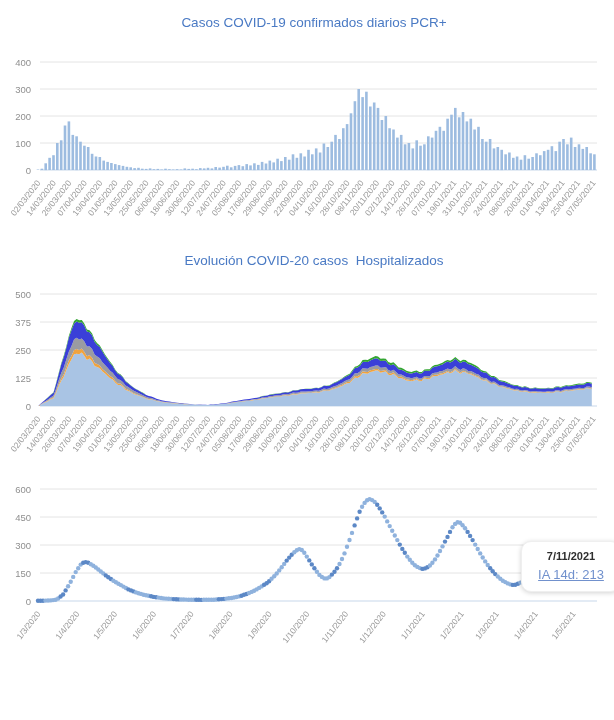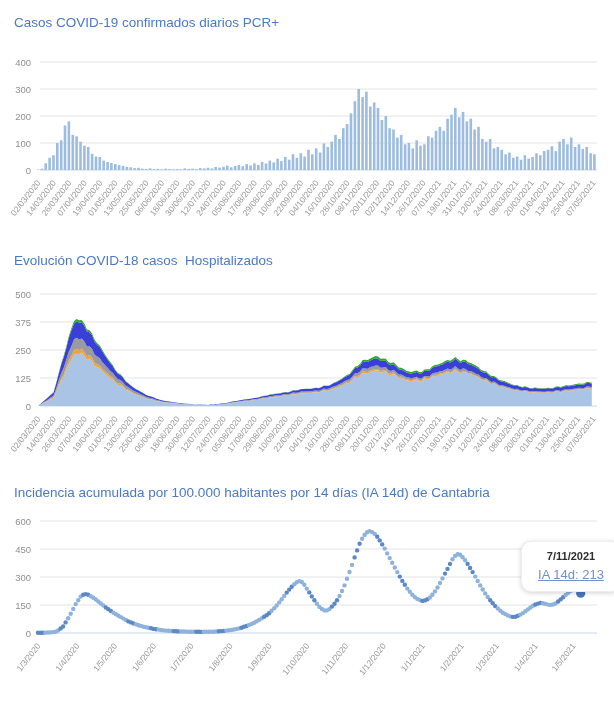--- a/index.html
+++ b/index.html
@@ -1,21 +1,21 @@
 <!DOCTYPE html>
 <html><head>
 <meta charset="utf-8">
 <style>
   html,body{margin:0;padding:0;background:#ffffff;}
   body{width:614px;height:720px;overflow:hidden;font-family:"Liberation Sans",sans-serif;}
   .chart-section{position:relative;}
   .chart-title{
     margin:0;padding:14px 0 0 14px;
     font-size:13.5px;line-height:18px;font-weight:400;
-    color:#4a7ac4;white-space:pre;
+    color:#4a7ac4;white-space:pre;text-align:center;
   }
   .chart-title.pad20{padding-top:20px;}
   .chart-svg{display:block;}
   .gc-tooltip{
     position:absolute;left:521px;top:71px;width:86px;
     background:#ffffff;border:1px solid #efefef;border-radius:10px;
     box-shadow:0 1px 5px rgba(0,0,0,0.18);
     padding:8px 6px 9px 6px;text-align:center;z-index:5;
   }
   .gc-tooltip .tt-date{font-size:11px;font-weight:bold;color:#2e2e2e;margin-bottom:5px;}
@@ -224,21 +224,21 @@
         <rect x="577.7" y="112.3" width="2.6" height="25.7" fill="#9dbce0"></rect>
         <rect x="581.5" y="116.9" width="2.6" height="21.1" fill="#9dbce0"></rect>
         <rect x="585.4" y="115.0" width="2.6" height="23.0" fill="#9dbce0"></rect>
         <rect x="589.3" y="121.3" width="2.6" height="16.7" fill="#9dbce0"></rect>
         <rect x="593.1" y="122.3" width="2.6" height="15.7" fill="#9dbce0"></rect>
       </g>
     </svg>
 </section>
 
 <section class="chart-section">
-  <h2 class="chart-title pad20">Evolución COVID-18 casos  Hospitalizados</h2>
+  <h2 class="chart-title pad20">Evolución COVID-20 casos  Hospitalizados</h2>
   <svg class="chart-svg" width="614" height="200">
       <g>
         <line x1="40" y1="136" x2="597" y2="136" stroke="#c7d7ea" stroke-width="1"></line>
         <line x1="40" y1="108" x2="597" y2="108" stroke="#e4e4e4" stroke-width="1"></line>
         <line x1="40" y1="80" x2="597" y2="80" stroke="#e4e4e4" stroke-width="1"></line>
         <line x1="40" y1="52" x2="597" y2="52" stroke="#e4e4e4" stroke-width="1"></line>
         <line x1="40" y1="24" x2="597" y2="24" stroke="#e4e4e4" stroke-width="1"></line>
       </g>
       <g>
         <text x="31" y="139.5" text-anchor="end" font-size="9.5" fill="#8f8f8f">0</text>
@@ -288,21 +288,20 @@
       </g>
       <path d="M38.0,136.0L38.0,136.0L40.6,134.7L43.2,133.3L45.7,132.2L48.3,130.9L50.9,129.2L53.5,128.2L56.0,123.2L58.6,116.5L61.2,110.7L63.8,106.7L66.3,100.3L68.9,94.1L71.5,89.6L74.1,84.2L76.6,83.7L79.2,84.3L81.8,82.5L84.4,86.0L86.9,90.0L89.5,88.6L92.1,91.2L94.7,96.2L97.2,96.9L99.8,98.2L102.4,101.5L105.0,103.5L107.6,106.1L110.1,108.2L112.7,109.4L115.3,112.7L117.9,115.0L120.4,115.1L123.0,117.1L125.6,120.0L128.2,120.8L130.7,122.1L133.3,123.7L135.9,124.7L138.5,125.6L141.0,126.6L143.6,127.4L146.2,128.7L148.8,129.4L151.3,129.6L153.9,130.3L156.5,131.2L159.1,131.6L161.6,132.0L164.2,132.5L166.8,132.8L169.4,132.9L172.0,133.2L174.5,133.5L177.1,133.8L179.7,134.0L182.3,134.0L184.8,134.2L187.4,134.4L190.0,134.5L192.6,134.6L195.1,134.8L197.7,134.8L200.3,134.9L202.9,135.0L205.4,135.0L208.0,135.1L210.6,134.9L213.2,134.7L215.7,134.5L218.3,134.4L220.9,134.1L223.5,133.9L226.1,133.7L228.6,133.4L231.2,132.9L233.8,132.7L236.4,132.3L238.9,132.0L241.5,131.7L244.1,131.3L246.7,131.1L249.2,131.0L251.8,130.4L254.4,130.0L257.0,130.0L259.5,129.4L262.1,128.5L264.7,128.5L267.3,128.1L269.8,127.4L272.4,127.2L275.0,126.9L277.6,126.7L280.1,126.7L282.7,126.0L285.3,125.6L287.9,126.0L290.5,125.2L293.0,124.2L295.6,124.5L298.2,124.2L300.8,123.2L303.3,123.2L305.9,123.2L308.5,123.0L311.1,123.1L313.6,122.4L316.2,122.2L318.8,122.7L321.4,121.7L323.9,120.5L326.5,121.1L329.1,120.8L331.7,119.4L334.2,118.7L336.8,118.0L339.4,116.7L342.0,115.9L344.5,114.3L347.1,113.3L349.7,112.9L352.3,110.3L354.9,107.4L357.4,107.9L360.0,106.4L362.6,103.1L365.2,103.5L367.7,103.7L370.3,102.1L372.9,101.6L375.5,100.6L378.0,100.6L380.6,102.7L383.2,102.1L385.8,101.6L388.3,104.7L390.9,105.2L393.5,103.8L396.1,106.1L398.6,108.2L401.2,108.0L403.8,109.1L406.4,110.4L408.9,110.8L411.5,111.3L414.1,110.4L416.7,109.6L419.3,111.3L421.8,110.9L424.4,108.5L427.0,109.0L429.6,109.2L432.1,106.7L434.7,105.9L437.3,105.9L439.9,104.8L442.4,104.5L445.0,103.2L447.6,102.0L450.2,103.3L452.7,102.2L455.3,99.8L457.9,102.1L460.5,103.7L463.0,101.7L465.6,102.3L468.2,104.1L470.8,104.2L473.4,105.4L475.9,106.4L478.5,107.4L481.1,109.8L483.7,110.6L486.2,110.3L488.8,112.7L491.4,114.3L494.0,113.6L496.5,114.9L499.1,116.9L501.7,117.1L504.3,117.5L506.8,118.4L509.4,119.0L512.0,120.1L514.6,120.5L517.1,120.3L519.7,121.5L522.3,122.1L524.9,121.3L527.4,121.9L530.0,123.0L532.6,122.5L535.2,122.4L537.8,122.9L540.3,122.8L542.9,123.0L545.5,123.0L548.1,122.5L550.6,122.9L553.2,122.9L555.8,121.6L558.4,121.8L560.9,122.4L563.5,121.4L566.1,120.8L568.7,121.2L571.2,120.7L573.8,120.3L576.4,120.0L579.0,119.4L581.5,119.7L584.1,119.6L586.7,118.1L589.3,118.4L591.8,119.1L591.8,136.0L589.3,136.0L586.7,136.0L584.1,136.0L581.5,136.0L579.0,136.0L576.4,136.0L573.8,136.0L571.2,136.0L568.7,136.0L566.1,136.0L563.5,136.0L560.9,136.0L558.4,136.0L555.8,136.0L553.2,136.0L550.6,136.0L548.1,136.0L545.5,136.0L542.9,136.0L540.3,136.0L537.8,136.0L535.2,136.0L532.6,136.0L530.0,136.0L527.4,136.0L524.9,136.0L522.3,136.0L519.7,136.0L517.1,136.0L514.6,136.0L512.0,136.0L509.4,136.0L506.8,136.0L504.3,136.0L501.7,136.0L499.1,136.0L496.5,136.0L494.0,136.0L491.4,136.0L488.8,136.0L486.2,136.0L483.7,136.0L481.1,136.0L478.5,136.0L475.9,136.0L473.4,136.0L470.8,136.0L468.2,136.0L465.6,136.0L463.0,136.0L460.5,136.0L457.9,136.0L455.3,136.0L452.7,136.0L450.2,136.0L447.6,136.0L445.0,136.0L442.4,136.0L439.9,136.0L437.3,136.0L434.7,136.0L432.1,136.0L429.6,136.0L427.0,136.0L424.4,136.0L421.8,136.0L419.3,136.0L416.7,136.0L414.1,136.0L411.5,136.0L408.9,136.0L406.4,136.0L403.8,136.0L401.2,136.0L398.6,136.0L396.1,136.0L393.5,136.0L390.9,136.0L388.3,136.0L385.8,136.0L383.2,136.0L380.6,136.0L378.0,136.0L375.5,136.0L372.9,136.0L370.3,136.0L367.7,136.0L365.2,136.0L362.6,136.0L360.0,136.0L357.4,136.0L354.9,136.0L352.3,136.0L349.7,136.0L347.1,136.0L344.5,136.0L342.0,136.0L339.4,136.0L336.8,136.0L334.2,136.0L331.7,136.0L329.1,136.0L326.5,136.0L323.9,136.0L321.4,136.0L318.8,136.0L316.2,136.0L313.6,136.0L311.1,136.0L308.5,136.0L305.9,136.0L303.3,136.0L300.8,136.0L298.2,136.0L295.6,136.0L293.0,136.0L290.5,136.0L287.9,136.0L285.3,136.0L282.7,136.0L280.1,136.0L277.6,136.0L275.0,136.0L272.4,136.0L269.8,136.0L267.3,136.0L264.7,136.0L262.1,136.0L259.5,136.0L257.0,136.0L254.4,136.0L251.8,136.0L249.2,136.0L246.7,136.0L244.1,136.0L241.5,136.0L238.9,136.0L236.4,136.0L233.8,136.0L231.2,136.0L228.6,136.0L226.1,136.0L223.5,136.0L220.9,136.0L218.3,136.0L215.7,136.0L213.2,136.0L210.6,136.0L208.0,136.0L205.4,136.0L202.9,136.0L200.3,136.0L197.7,136.0L195.1,136.0L192.6,136.0L190.0,136.0L187.4,136.0L184.8,136.0L182.3,136.0L179.7,136.0L177.1,136.0L174.5,136.0L172.0,136.0L169.4,136.0L166.8,136.0L164.2,136.0L161.6,136.0L159.1,136.0L156.5,136.0L153.9,136.0L151.3,136.0L148.8,136.0L146.2,136.0L143.6,136.0L141.0,136.0L138.5,136.0L135.9,136.0L133.3,136.0L130.7,136.0L128.2,136.0L125.6,136.0L123.0,136.0L120.4,136.0L117.9,136.0L115.3,136.0L112.7,136.0L110.1,136.0L107.6,136.0L105.0,136.0L102.4,136.0L99.8,136.0L97.2,136.0L94.7,136.0L92.1,136.0L89.5,136.0L86.9,136.0L84.4,136.0L81.8,136.0L79.2,136.0L76.6,136.0L74.1,136.0L71.5,136.0L68.9,136.0L66.3,136.0L63.8,136.0L61.2,136.0L58.6,136.0L56.0,136.0L53.5,136.0L50.9,136.0L48.3,136.0L45.7,136.0L43.2,136.0L40.6,136.0L38.0,136.0Z" fill="#a9c4e4"></path>
       <path d="M38.0,136.0L38.0,136.0L40.6,134.6L43.2,133.1L45.7,131.8L48.3,130.4L50.9,128.6L53.5,127.5L56.0,122.0L58.6,114.8L61.2,108.6L63.8,104.2L66.3,97.1L68.9,90.3L71.5,85.8L74.1,80.0L76.6,79.1L79.2,80.1L81.8,78.5L84.4,81.9L86.9,86.2L89.5,85.0L92.1,87.8L94.7,93.1L97.2,93.9L99.8,95.4L102.4,99.0L105.0,101.2L107.6,103.7L110.1,106.1L112.7,107.5L115.3,110.9L117.9,113.4L120.4,113.6L123.0,115.7L125.6,118.8L128.2,119.8L130.7,121.2L133.3,122.9L135.9,123.9L138.5,124.9L141.0,126.0L143.6,126.9L146.2,128.2L148.8,129.0L151.3,129.2L153.9,130.0L156.5,130.9L159.1,131.3L161.6,131.8L164.2,132.3L166.8,132.5L169.4,132.7L172.0,133.0L174.5,133.2L177.1,133.6L179.7,133.8L182.3,133.8L184.8,134.1L187.4,134.4L190.0,134.4L192.6,134.6L195.1,134.8L197.7,134.8L200.3,134.9L202.9,135.0L205.4,135.0L208.0,135.1L210.6,134.9L213.2,134.7L215.7,134.5L218.3,134.4L220.9,134.1L223.5,133.9L226.1,133.7L228.6,133.3L231.2,132.8L233.8,132.5L236.4,132.2L238.9,131.7L241.5,131.5L244.1,131.0L246.7,130.8L249.2,130.8L251.8,130.1L254.4,129.7L257.0,129.8L259.5,129.1L262.1,128.3L264.7,128.2L267.3,127.9L269.8,127.2L272.4,127.0L275.0,126.6L277.6,126.4L280.1,126.4L282.7,125.6L285.3,125.2L287.9,125.5L290.5,124.7L293.0,123.7L295.6,124.0L298.2,123.7L300.8,122.8L303.3,122.8L305.9,122.7L308.5,122.6L311.1,122.7L313.6,122.0L316.2,121.8L318.8,122.2L321.4,121.2L323.9,119.9L326.5,120.5L329.1,120.2L331.7,118.7L334.2,118.0L336.8,117.2L339.4,115.8L342.0,114.9L344.5,113.3L347.1,112.1L349.7,111.7L352.3,108.9L354.9,105.9L357.4,106.3L360.0,104.7L362.6,101.3L365.2,101.7L367.7,102.0L370.3,100.3L372.9,99.8L375.5,98.9L378.0,98.9L380.6,100.9L383.2,100.4L385.8,99.9L388.3,103.0L390.9,103.6L393.5,102.2L396.1,104.7L398.6,106.9L401.2,106.6L403.8,107.9L406.4,109.3L408.9,109.7L411.5,110.2L414.1,109.4L416.7,108.6L419.3,110.3L421.8,110.0L424.4,107.6L427.0,108.1L429.6,108.2L432.1,105.6L434.7,104.8L437.3,104.8L439.9,103.6L442.4,103.3L445.0,102.1L447.6,100.9L450.2,102.2L452.7,101.1L455.3,98.7L457.9,101.0L460.5,102.6L463.0,100.7L465.6,101.4L468.2,103.2L470.8,103.3L473.4,104.5L475.9,105.7L478.5,106.6L481.1,109.1L483.7,109.9L486.2,109.6L488.8,112.1L491.4,113.7L494.0,113.0L496.5,114.4L499.1,116.4L501.7,116.6L504.3,117.1L506.8,118.0L509.4,118.5L512.0,119.6L514.6,120.1L517.1,119.9L519.7,121.0L522.3,121.6L524.9,120.8L527.4,121.4L530.0,122.5L532.6,122.1L535.2,121.9L537.8,122.4L540.3,122.4L542.9,122.6L545.5,122.5L548.1,122.0L550.6,122.5L553.2,122.5L555.8,121.2L558.4,121.4L560.9,122.0L563.5,120.9L566.1,120.3L568.7,120.7L571.2,120.3L573.8,119.8L576.4,119.6L579.0,118.9L581.5,119.3L584.1,119.1L586.7,117.7L589.3,117.9L591.8,118.7L591.8,119.1L589.3,118.4L586.7,118.1L584.1,119.6L581.5,119.7L579.0,119.4L576.4,120.0L573.8,120.3L571.2,120.7L568.7,121.2L566.1,120.8L563.5,121.4L560.9,122.4L558.4,121.8L555.8,121.6L553.2,122.9L550.6,122.9L548.1,122.5L545.5,123.0L542.9,123.0L540.3,122.8L537.8,122.9L535.2,122.4L532.6,122.5L530.0,123.0L527.4,121.9L524.9,121.3L522.3,122.1L519.7,121.5L517.1,120.3L514.6,120.5L512.0,120.1L509.4,119.0L506.8,118.4L504.3,117.5L501.7,117.1L499.1,116.9L496.5,114.9L494.0,113.6L491.4,114.3L488.8,112.7L486.2,110.3L483.7,110.6L481.1,109.8L478.5,107.4L475.9,106.4L473.4,105.4L470.8,104.2L468.2,104.1L465.6,102.3L463.0,101.7L460.5,103.7L457.9,102.1L455.3,99.8L452.7,102.2L450.2,103.3L447.6,102.0L445.0,103.2L442.4,104.5L439.9,104.8L437.3,105.9L434.7,105.9L432.1,106.7L429.6,109.2L427.0,109.0L424.4,108.5L421.8,110.9L419.3,111.3L416.7,109.6L414.1,110.4L411.5,111.3L408.9,110.8L406.4,110.4L403.8,109.1L401.2,108.0L398.6,108.2L396.1,106.1L393.5,103.8L390.9,105.2L388.3,104.7L385.8,101.6L383.2,102.1L380.6,102.7L378.0,100.6L375.5,100.6L372.9,101.6L370.3,102.1L367.7,103.7L365.2,103.5L362.6,103.1L360.0,106.4L357.4,107.9L354.9,107.4L352.3,110.3L349.7,112.9L347.1,113.3L344.5,114.3L342.0,115.9L339.4,116.7L336.8,118.0L334.2,118.7L331.7,119.4L329.1,120.8L326.5,121.1L323.9,120.5L321.4,121.7L318.8,122.7L316.2,122.2L313.6,122.4L311.1,123.1L308.5,123.0L305.9,123.2L303.3,123.2L300.8,123.2L298.2,124.2L295.6,124.5L293.0,124.2L290.5,125.2L287.9,126.0L285.3,125.6L282.7,126.0L280.1,126.7L277.6,126.7L275.0,126.9L272.4,127.2L269.8,127.4L267.3,128.1L264.7,128.5L262.1,128.5L259.5,129.4L257.0,130.0L254.4,130.0L251.8,130.4L249.2,131.0L246.7,131.1L244.1,131.3L241.5,131.7L238.9,132.0L236.4,132.3L233.8,132.7L231.2,132.9L228.6,133.4L226.1,133.7L223.5,133.9L220.9,134.1L218.3,134.4L215.7,134.5L213.2,134.7L210.6,134.9L208.0,135.1L205.4,135.0L202.9,135.0L200.3,134.9L197.7,134.8L195.1,134.8L192.6,134.6L190.0,134.5L187.4,134.4L184.8,134.2L182.3,134.0L179.7,134.0L177.1,133.8L174.5,133.5L172.0,133.2L169.4,132.9L166.8,132.8L164.2,132.5L161.6,132.0L159.1,131.6L156.5,131.2L153.9,130.3L151.3,129.6L148.8,129.4L146.2,128.7L143.6,127.4L141.0,126.6L138.5,125.6L135.9,124.7L133.3,123.7L130.7,122.1L128.2,120.8L125.6,120.0L123.0,117.1L120.4,115.1L117.9,115.0L115.3,112.7L112.7,109.4L110.1,108.2L107.6,106.1L105.0,103.5L102.4,101.5L99.8,98.2L97.2,96.9L94.7,96.2L92.1,91.2L89.5,88.6L86.9,90.0L84.4,86.0L81.8,82.5L79.2,84.3L76.6,83.7L74.1,84.2L71.5,89.6L68.9,94.1L66.3,100.3L63.8,106.7L61.2,110.7L58.6,116.5L56.0,123.2L53.5,128.2L50.9,129.2L48.3,130.9L45.7,132.2L43.2,133.3L40.6,134.7L38.0,136.0Z" fill="#f0a33e"></path>
       <path d="M38.0,136.0L38.0,136.0L40.6,134.3L43.2,132.5L45.7,130.9L48.3,129.3L50.9,127.2L53.5,125.6L56.0,119.0L58.6,110.8L61.2,103.1L63.8,97.4L66.3,89.5L68.9,81.4L71.5,76.1L74.1,69.2L76.6,67.8L79.2,69.6L81.8,68.4L84.4,71.4L86.9,76.5L89.5,76.3L92.1,79.0L94.7,84.8L97.2,86.4L99.8,88.3L102.4,92.3L105.0,94.9L107.6,97.8L110.1,100.8L112.7,102.7L115.3,106.2L117.9,109.2L120.4,110.0L123.0,112.2L125.6,115.6L128.2,117.1L130.7,118.8L133.3,120.6L135.9,121.8L138.5,123.0L141.0,124.3L143.6,125.4L146.2,126.8L148.8,127.8L151.3,128.1L153.9,128.9L156.5,130.0L159.1,130.5L161.6,131.2L164.2,131.7L166.8,131.9L169.4,132.2L172.0,132.5L174.5,132.8L177.1,133.1L179.7,133.4L182.3,133.5L184.8,133.7L187.4,134.1L190.0,134.2L192.6,134.4L195.1,134.6L197.7,134.7L200.3,134.7L202.9,134.9L205.4,135.0L208.0,135.1L210.6,134.9L213.2,134.6L215.7,134.4L218.3,134.3L220.9,134.0L223.5,133.7L226.1,133.4L228.6,133.0L231.2,132.4L233.8,132.1L236.4,131.7L238.9,131.3L241.5,131.0L244.1,130.5L246.7,130.3L249.2,130.2L251.8,129.5L254.4,129.1L257.0,129.0L259.5,128.4L262.1,127.5L264.7,127.4L267.3,127.0L269.8,126.3L272.4,126.0L275.0,125.6L277.6,125.3L280.1,125.3L282.7,124.5L285.3,124.0L287.9,124.3L290.5,123.6L293.0,122.5L295.6,122.7L298.2,122.4L300.8,121.4L303.3,121.5L305.9,121.4L308.5,121.2L311.1,121.3L313.6,120.7L316.2,120.4L318.8,120.8L321.4,119.8L323.9,118.5L326.5,119.0L329.1,118.6L331.7,117.2L334.2,116.3L336.8,115.4L339.4,113.9L342.0,112.9L344.5,111.2L347.1,109.9L349.7,109.2L352.3,106.5L354.9,103.3L357.4,103.3L360.0,101.6L362.6,98.2L365.2,98.4L367.7,98.8L370.3,97.0L372.9,96.5L375.5,95.6L378.0,95.5L380.6,97.7L383.2,97.4L385.8,97.0L388.3,100.0L390.9,100.9L393.5,99.7L396.1,102.1L398.6,104.4L401.2,104.4L403.8,105.7L406.4,107.2L408.9,107.6L411.5,108.2L414.1,107.6L416.7,106.8L419.3,108.4L421.8,108.2L424.4,105.9L427.0,106.1L429.6,106.2L432.1,103.6L434.7,102.7L437.3,102.6L439.9,101.3L442.4,101.0L445.0,99.8L447.6,98.4L450.2,99.5L452.7,98.5L455.3,96.1L457.9,98.4L460.5,100.1L463.0,98.3L465.6,99.0L468.2,100.9L470.8,101.1L473.4,102.3L475.9,103.7L478.5,104.6L481.1,107.1L483.7,108.1L486.2,107.9L488.8,110.3L491.4,112.1L494.0,111.6L496.5,112.9L499.1,115.0L501.7,115.3L504.3,115.8L506.8,116.8L509.4,117.3L512.0,118.4L514.6,119.0L517.1,118.8L519.7,119.9L522.3,120.6L524.9,119.9L527.4,120.4L530.0,121.6L532.6,121.2L535.2,121.0L537.8,121.5L540.3,121.5L542.9,121.7L545.5,121.7L548.1,121.1L550.6,121.5L553.2,121.5L555.8,120.2L558.4,120.3L560.9,120.9L563.5,119.8L566.1,119.2L568.7,119.6L571.2,119.1L573.8,118.7L576.4,118.5L579.0,117.8L581.5,118.0L584.1,117.9L586.7,116.5L589.3,116.6L591.8,117.3L591.8,118.7L589.3,117.9L586.7,117.7L584.1,119.1L581.5,119.3L579.0,118.9L576.4,119.6L573.8,119.8L571.2,120.3L568.7,120.7L566.1,120.3L563.5,120.9L560.9,122.0L558.4,121.4L555.8,121.2L553.2,122.5L550.6,122.5L548.1,122.0L545.5,122.5L542.9,122.6L540.3,122.4L537.8,122.4L535.2,121.9L532.6,122.1L530.0,122.5L527.4,121.4L524.9,120.8L522.3,121.6L519.7,121.0L517.1,119.9L514.6,120.1L512.0,119.6L509.4,118.5L506.8,118.0L504.3,117.1L501.7,116.6L499.1,116.4L496.5,114.4L494.0,113.0L491.4,113.7L488.8,112.1L486.2,109.6L483.7,109.9L481.1,109.1L478.5,106.6L475.9,105.7L473.4,104.5L470.8,103.3L468.2,103.2L465.6,101.4L463.0,100.7L460.5,102.6L457.9,101.0L455.3,98.7L452.7,101.1L450.2,102.2L447.6,100.9L445.0,102.1L442.4,103.3L439.9,103.6L437.3,104.8L434.7,104.8L432.1,105.6L429.6,108.2L427.0,108.1L424.4,107.6L421.8,110.0L419.3,110.3L416.7,108.6L414.1,109.4L411.5,110.2L408.9,109.7L406.4,109.3L403.8,107.9L401.2,106.6L398.6,106.9L396.1,104.7L393.5,102.2L390.9,103.6L388.3,103.0L385.8,99.9L383.2,100.4L380.6,100.9L378.0,98.9L375.5,98.9L372.9,99.8L370.3,100.3L367.7,102.0L365.2,101.7L362.6,101.3L360.0,104.7L357.4,106.3L354.9,105.9L352.3,108.9L349.7,111.7L347.1,112.1L344.5,113.3L342.0,114.9L339.4,115.8L336.8,117.2L334.2,118.0L331.7,118.7L329.1,120.2L326.5,120.5L323.9,119.9L321.4,121.2L318.8,122.2L316.2,121.8L313.6,122.0L311.1,122.7L308.5,122.6L305.9,122.7L303.3,122.8L300.8,122.8L298.2,123.7L295.6,124.0L293.0,123.7L290.5,124.7L287.9,125.5L285.3,125.2L282.7,125.6L280.1,126.4L277.6,126.4L275.0,126.6L272.4,127.0L269.8,127.2L267.3,127.9L264.7,128.2L262.1,128.3L259.5,129.1L257.0,129.8L254.4,129.7L251.8,130.1L249.2,130.8L246.7,130.8L244.1,131.0L241.5,131.5L238.9,131.7L236.4,132.2L233.8,132.5L231.2,132.8L228.6,133.3L226.1,133.7L223.5,133.9L220.9,134.1L218.3,134.4L215.7,134.5L213.2,134.7L210.6,134.9L208.0,135.1L205.4,135.0L202.9,135.0L200.3,134.9L197.7,134.8L195.1,134.8L192.6,134.6L190.0,134.4L187.4,134.4L184.8,134.1L182.3,133.8L179.7,133.8L177.1,133.6L174.5,133.2L172.0,133.0L169.4,132.7L166.8,132.5L164.2,132.3L161.6,131.8L159.1,131.3L156.5,130.9L153.9,130.0L151.3,129.2L148.8,129.0L146.2,128.2L143.6,126.9L141.0,126.0L138.5,124.9L135.9,123.9L133.3,122.9L130.7,121.2L128.2,119.8L125.6,118.8L123.0,115.7L120.4,113.6L117.9,113.4L115.3,110.9L112.7,107.5L110.1,106.1L107.6,103.7L105.0,101.2L102.4,99.0L99.8,95.4L97.2,93.9L94.7,93.1L92.1,87.8L89.5,85.0L86.9,86.2L84.4,81.9L81.8,78.5L79.2,80.1L76.6,79.1L74.1,80.0L71.5,85.8L68.9,90.3L66.3,97.1L63.8,104.2L61.2,108.6L58.6,114.8L56.0,122.0L53.5,127.5L50.9,128.6L48.3,130.4L45.7,131.8L43.2,133.1L40.6,134.6L38.0,136.0Z" fill="#9a9ba2"></path>
       <path d="M38.0,136.0L38.0,136.0L40.6,133.8L43.2,131.6L45.7,129.5L48.3,127.3L50.9,124.7L53.5,122.7L56.0,114.3L58.6,104.4L61.2,94.5L63.8,87.0L66.3,78.0L68.9,67.5L71.5,60.3L74.1,53.4L76.6,51.5L79.2,52.8L81.8,52.3L84.4,55.8L86.9,61.6L89.5,62.3L92.1,65.3L94.7,71.9L97.2,75.0L99.8,77.0L102.4,81.5L105.0,85.8L107.6,89.5L110.1,92.9L112.7,95.9L115.3,100.5L117.9,103.8L120.4,105.1L123.0,107.6L125.6,111.5L128.2,113.6L130.7,115.6L133.3,117.6L135.9,119.2L138.5,120.6L141.0,122.0L143.6,123.4L146.2,125.1L148.8,126.1L151.3,126.6L153.9,127.6L156.5,128.8L159.1,129.5L161.6,130.2L164.2,130.8L166.8,131.2L169.4,131.5L172.0,131.9L174.5,132.2L177.1,132.7L179.7,132.9L182.3,133.1L184.8,133.4L187.4,133.8L190.0,133.9L192.6,134.2L195.1,134.4L197.7,134.5L200.3,134.5L202.9,134.7L205.4,134.8L208.0,134.9L210.6,134.6L213.2,134.3L215.7,134.1L218.3,133.9L220.9,133.5L223.5,133.2L226.1,132.9L228.6,132.4L231.2,131.8L233.8,131.3L236.4,130.9L238.9,130.4L241.5,130.0L244.1,129.5L246.7,129.3L249.2,129.1L251.8,128.4L254.4,127.9L257.0,127.8L259.5,127.2L262.1,126.2L264.7,125.9L267.3,125.6L269.8,124.8L272.4,124.4L275.0,123.9L277.6,123.7L280.1,123.6L282.7,122.7L285.3,122.3L287.9,122.5L290.5,121.7L293.0,120.5L295.6,120.5L298.2,120.3L300.8,119.3L303.3,119.1L305.9,119.1L308.5,119.0L311.1,118.9L313.6,118.2L316.2,118.0L318.8,118.3L321.4,117.2L323.9,115.8L326.5,116.1L329.1,115.9L331.7,114.3L334.2,113.0L336.8,112.1L339.4,110.6L342.0,109.1L344.5,107.3L347.1,105.9L349.7,104.8L352.3,101.6L354.9,98.0L357.4,97.5L360.0,95.7L362.6,92.0L365.2,91.7L367.7,92.1L370.3,90.6L372.9,89.3L375.5,88.3L378.0,88.7L380.6,90.9L383.2,90.8L385.8,90.7L388.3,94.0L390.9,95.3L393.5,94.2L396.1,96.6L398.6,99.3L401.2,99.7L403.8,100.8L406.4,102.5L408.9,103.3L411.5,103.6L414.1,102.8L416.7,102.1L419.3,103.6L421.8,103.3L424.4,100.8L427.0,100.7L429.6,100.8L432.1,98.1L434.7,96.6L437.3,96.3L439.9,95.3L442.4,94.4L445.0,92.8L447.6,91.6L450.2,92.5L452.7,91.2L455.3,88.8L457.9,91.0L460.5,93.1L463.0,91.5L465.6,91.9L468.2,94.0L470.8,94.8L473.4,95.9L475.9,97.2L478.5,98.8L481.1,101.5L483.7,102.5L486.2,102.6L488.8,105.2L491.4,107.3L494.0,107.1L496.5,108.4L499.1,110.8L501.7,111.5L504.3,111.9L506.8,112.9L509.4,113.9L512.0,115.1L514.6,115.7L517.1,115.7L519.7,116.8L522.3,117.6L524.9,116.9L527.4,117.4L530.0,118.6L532.6,118.4L535.2,118.1L537.8,118.5L540.3,118.7L542.9,118.8L545.5,118.6L548.1,118.2L550.6,118.6L553.2,118.5L555.8,117.2L558.4,117.1L560.9,117.8L563.5,116.8L566.1,116.0L568.7,116.3L571.2,116.0L573.8,115.5L576.4,115.0L579.0,114.5L581.5,114.7L584.1,114.4L586.7,113.0L589.3,113.1L591.8,113.7L591.8,117.3L589.3,116.6L586.7,116.5L584.1,117.9L581.5,118.0L579.0,117.8L576.4,118.5L573.8,118.7L571.2,119.1L568.7,119.6L566.1,119.2L563.5,119.8L560.9,120.9L558.4,120.3L555.8,120.2L553.2,121.5L550.6,121.5L548.1,121.1L545.5,121.7L542.9,121.7L540.3,121.5L537.8,121.5L535.2,121.0L532.6,121.2L530.0,121.6L527.4,120.4L524.9,119.9L522.3,120.6L519.7,119.9L517.1,118.8L514.6,119.0L512.0,118.4L509.4,117.3L506.8,116.8L504.3,115.8L501.7,115.3L499.1,115.0L496.5,112.9L494.0,111.6L491.4,112.1L488.8,110.3L486.2,107.9L483.7,108.1L481.1,107.1L478.5,104.6L475.9,103.7L473.4,102.3L470.8,101.1L468.2,100.9L465.6,99.0L463.0,98.3L460.5,100.1L457.9,98.4L455.3,96.1L452.7,98.5L450.2,99.5L447.6,98.4L445.0,99.8L442.4,101.0L439.9,101.3L437.3,102.6L434.7,102.7L432.1,103.6L429.6,106.2L427.0,106.1L424.4,105.9L421.8,108.2L419.3,108.4L416.7,106.8L414.1,107.6L411.5,108.2L408.9,107.6L406.4,107.2L403.8,105.7L401.2,104.4L398.6,104.4L396.1,102.1L393.5,99.7L390.9,100.9L388.3,100.0L385.8,97.0L383.2,97.4L380.6,97.7L378.0,95.5L375.5,95.6L372.9,96.5L370.3,97.0L367.7,98.8L365.2,98.4L362.6,98.2L360.0,101.6L357.4,103.3L354.9,103.3L352.3,106.5L349.7,109.2L347.1,109.9L344.5,111.2L342.0,112.9L339.4,113.9L336.8,115.4L334.2,116.3L331.7,117.2L329.1,118.6L326.5,119.0L323.9,118.5L321.4,119.8L318.8,120.8L316.2,120.4L313.6,120.7L311.1,121.3L308.5,121.2L305.9,121.4L303.3,121.5L300.8,121.4L298.2,122.4L295.6,122.7L293.0,122.5L290.5,123.6L287.9,124.3L285.3,124.0L282.7,124.5L280.1,125.3L277.6,125.3L275.0,125.6L272.4,126.0L269.8,126.3L267.3,127.0L264.7,127.4L262.1,127.5L259.5,128.4L257.0,129.0L254.4,129.1L251.8,129.5L249.2,130.2L246.7,130.3L244.1,130.5L241.5,131.0L238.9,131.3L236.4,131.7L233.8,132.1L231.2,132.4L228.6,133.0L226.1,133.4L223.5,133.7L220.9,134.0L218.3,134.3L215.7,134.4L213.2,134.6L210.6,134.9L208.0,135.1L205.4,135.0L202.9,134.9L200.3,134.7L197.7,134.7L195.1,134.6L192.6,134.4L190.0,134.2L187.4,134.1L184.8,133.7L182.3,133.5L179.7,133.4L177.1,133.1L174.5,132.8L172.0,132.5L169.4,132.2L166.8,131.9L164.2,131.7L161.6,131.2L159.1,130.5L156.5,130.0L153.9,128.9L151.3,128.1L148.8,127.8L146.2,126.8L143.6,125.4L141.0,124.3L138.5,123.0L135.9,121.8L133.3,120.6L130.7,118.8L128.2,117.1L125.6,115.6L123.0,112.2L120.4,110.0L117.9,109.2L115.3,106.2L112.7,102.7L110.1,100.8L107.6,97.8L105.0,94.9L102.4,92.3L99.8,88.3L97.2,86.4L94.7,84.8L92.1,79.0L89.5,76.3L86.9,76.5L84.4,71.4L81.8,68.4L79.2,69.6L76.6,67.8L74.1,69.2L71.5,76.1L68.9,81.4L66.3,89.5L63.8,97.4L61.2,103.1L58.6,110.8L56.0,119.0L53.5,125.6L50.9,127.2L48.3,129.3L45.7,130.9L43.2,132.5L40.6,134.3L38.0,136.0Z" fill="#3a3fd8"></path>
       <path d="M38.0,136.0L38.0,136.0L40.6,133.7L43.2,131.4L45.7,129.3L48.3,127.0L50.9,124.4L53.5,122.3L56.0,113.6L58.6,103.5L61.2,93.4L63.8,85.6L66.3,76.4L68.9,65.7L71.5,58.1L74.1,51.0L76.6,48.9L79.2,50.2L81.8,50.0L84.4,53.7L86.9,59.4L89.5,60.3L92.1,63.5L94.7,70.1L97.2,73.3L99.8,75.5L102.4,80.1L105.0,84.4L107.6,88.3L110.1,91.8L112.7,95.0L115.3,99.7L117.9,103.0L120.4,104.3L123.0,107.0L125.6,110.9L128.2,113.1L130.7,115.2L133.3,117.2L135.9,118.9L138.5,120.2L141.0,121.7L143.6,123.1L146.2,124.9L148.8,125.9L151.3,126.5L153.9,127.5L156.5,128.7L159.1,129.5L161.6,130.2L164.2,130.8L166.8,131.2L169.4,131.5L172.0,131.9L174.5,132.2L177.1,132.7L179.7,132.9L182.3,133.1L184.8,133.4L187.4,133.8L190.0,133.9L192.6,134.2L195.1,134.4L197.7,134.5L200.3,134.5L202.9,134.7L205.4,134.8L208.0,134.9L210.6,134.6L213.2,134.3L215.7,134.1L218.3,133.9L220.9,133.5L223.5,133.2L226.1,132.9L228.6,132.4L231.2,131.8L233.8,131.3L236.4,130.9L238.9,130.4L241.5,130.0L244.1,129.5L246.7,129.3L249.2,129.1L251.8,128.4L254.4,127.9L257.0,127.8L259.5,127.1L262.1,126.1L264.7,125.8L267.3,125.4L269.8,124.6L272.4,124.1L275.0,123.7L277.6,123.5L280.1,123.3L282.7,122.5L285.3,122.0L287.9,122.2L290.5,121.5L293.0,120.3L295.6,120.3L298.2,120.1L300.8,119.0L303.3,118.9L305.9,118.8L308.5,118.7L311.1,118.7L313.6,118.0L316.2,117.8L318.8,118.0L321.4,116.9L323.9,115.5L326.5,115.8L329.1,115.4L331.7,113.9L334.2,112.5L336.8,111.5L339.4,109.9L342.0,108.4L344.5,106.4L347.1,105.1L349.7,103.7L352.3,100.3L354.9,96.7L357.4,96.0L360.0,93.9L362.6,90.1L365.2,89.8L367.7,90.1L370.3,88.5L372.9,87.2L375.5,86.1L378.0,86.6L380.6,88.7L383.2,88.6L385.8,88.7L388.3,92.0L390.9,93.1L393.5,92.3L396.1,94.7L398.6,97.4L401.2,97.8L403.8,98.9L406.4,100.7L408.9,101.6L411.5,101.9L414.1,101.1L416.7,100.6L419.3,102.1L421.8,101.9L424.4,99.5L427.0,99.3L429.6,99.3L432.1,96.6L434.7,95.1L437.3,94.7L439.9,93.7L442.4,92.8L445.0,91.1L447.6,89.9L450.2,90.8L452.7,89.3L455.3,87.0L457.9,89.3L460.5,91.2L463.0,89.7L465.6,90.1L468.2,92.2L470.8,93.0L473.4,94.2L475.9,95.6L478.5,97.3L481.1,100.0L483.7,101.1L486.2,101.4L488.8,104.1L491.4,106.1L494.0,106.0L496.5,107.4L499.1,109.9L501.7,110.6L504.3,111.1L506.8,112.1L509.4,113.2L512.0,114.4L514.6,114.9L517.1,115.0L519.7,116.2L522.3,117.0L524.9,116.3L527.4,116.9L530.0,118.2L532.6,118.0L535.2,117.6L537.8,118.0L540.3,118.2L542.9,118.3L545.5,118.2L548.1,117.8L550.6,118.1L553.2,117.9L555.8,116.6L558.4,116.6L560.9,117.1L563.5,116.1L566.1,115.2L568.7,115.5L571.2,115.2L573.8,114.6L576.4,114.1L579.0,113.6L581.5,113.8L584.1,113.5L586.7,112.1L589.3,112.2L591.8,112.8L591.8,113.7L589.3,113.1L586.7,113.0L584.1,114.4L581.5,114.7L579.0,114.5L576.4,115.0L573.8,115.5L571.2,116.0L568.7,116.3L566.1,116.0L563.5,116.8L560.9,117.8L558.4,117.1L555.8,117.2L553.2,118.5L550.6,118.6L548.1,118.2L545.5,118.6L542.9,118.8L540.3,118.7L537.8,118.5L535.2,118.1L532.6,118.4L530.0,118.6L527.4,117.4L524.9,116.9L522.3,117.6L519.7,116.8L517.1,115.7L514.6,115.7L512.0,115.1L509.4,113.9L506.8,112.9L504.3,111.9L501.7,111.5L499.1,110.8L496.5,108.4L494.0,107.1L491.4,107.3L488.8,105.2L486.2,102.6L483.7,102.5L481.1,101.5L478.5,98.8L475.9,97.2L473.4,95.9L470.8,94.8L468.2,94.0L465.6,91.9L463.0,91.5L460.5,93.1L457.9,91.0L455.3,88.8L452.7,91.2L450.2,92.5L447.6,91.6L445.0,92.8L442.4,94.4L439.9,95.3L437.3,96.3L434.7,96.6L432.1,98.1L429.6,100.8L427.0,100.7L424.4,100.8L421.8,103.3L419.3,103.6L416.7,102.1L414.1,102.8L411.5,103.6L408.9,103.3L406.4,102.5L403.8,100.8L401.2,99.7L398.6,99.3L396.1,96.6L393.5,94.2L390.9,95.3L388.3,94.0L385.8,90.7L383.2,90.8L380.6,90.9L378.0,88.7L375.5,88.3L372.9,89.3L370.3,90.6L367.7,92.1L365.2,91.7L362.6,92.0L360.0,95.7L357.4,97.5L354.9,98.0L352.3,101.6L349.7,104.8L347.1,105.9L344.5,107.3L342.0,109.1L339.4,110.6L336.8,112.1L334.2,113.0L331.7,114.3L329.1,115.9L326.5,116.1L323.9,115.8L321.4,117.2L318.8,118.3L316.2,118.0L313.6,118.2L311.1,118.9L308.5,119.0L305.9,119.1L303.3,119.1L300.8,119.3L298.2,120.3L295.6,120.5L293.0,120.5L290.5,121.7L287.9,122.5L285.3,122.3L282.7,122.7L280.1,123.6L277.6,123.7L275.0,123.9L272.4,124.4L269.8,124.8L267.3,125.6L264.7,125.9L262.1,126.2L259.5,127.2L257.0,127.8L254.4,127.9L251.8,128.4L249.2,129.1L246.7,129.3L244.1,129.5L241.5,130.0L238.9,130.4L236.4,130.9L233.8,131.3L231.2,131.8L228.6,132.4L226.1,132.9L223.5,133.2L220.9,133.5L218.3,133.9L215.7,134.1L213.2,134.3L210.6,134.6L208.0,134.9L205.4,134.8L202.9,134.7L200.3,134.5L197.7,134.5L195.1,134.4L192.6,134.2L190.0,133.9L187.4,133.8L184.8,133.4L182.3,133.1L179.7,132.9L177.1,132.7L174.5,132.2L172.0,131.9L169.4,131.5L166.8,131.2L164.2,130.8L161.6,130.2L159.1,129.5L156.5,128.8L153.9,127.6L151.3,126.6L148.8,126.1L146.2,125.1L143.6,123.4L141.0,122.0L138.5,120.6L135.9,119.2L133.3,117.6L130.7,115.6L128.2,113.6L125.6,111.5L123.0,107.6L120.4,105.1L117.9,103.8L115.3,100.5L112.7,95.9L110.1,92.9L107.6,89.5L105.0,85.8L102.4,81.5L99.8,77.0L97.2,75.0L94.7,71.9L92.1,65.3L89.5,62.3L86.9,61.6L84.4,55.8L81.8,52.3L79.2,52.8L76.6,51.5L74.1,53.4L71.5,60.3L68.9,67.5L66.3,78.0L63.8,87.0L61.2,94.5L58.6,104.4L56.0,114.3L53.5,122.7L50.9,124.7L48.3,127.3L45.7,129.5L43.2,131.6L40.6,133.8L38.0,136.0Z" fill="#33a532"></path>
     </svg>
 </section>
 
 <section class="chart-section">
-  <h2 class="chart-title">Incidencia acumulada por 100.000 habitantes por 14 días (IA 14d) de Cantabria</h2>
   <svg class="chart-svg" width="614" height="203">
       <g>
         <line x1="40" y1="131" x2="597" y2="131" stroke="#c7d7ea" stroke-width="1"></line>
         <line x1="40" y1="103" x2="597" y2="103" stroke="#e4e4e4" stroke-width="1"></line>
         <line x1="40" y1="75" x2="597" y2="75" stroke="#e4e4e4" stroke-width="1"></line>
         <line x1="40" y1="47" x2="597" y2="47" stroke="#e4e4e4" stroke-width="1"></line>
         <line x1="40" y1="19" x2="597" y2="19" stroke="#e4e4e4" stroke-width="1"></line>
       </g>
       <g>
         <text x="31" y="134.5" text-anchor="end" font-size="9.5" fill="#8f8f8f">0</text>

